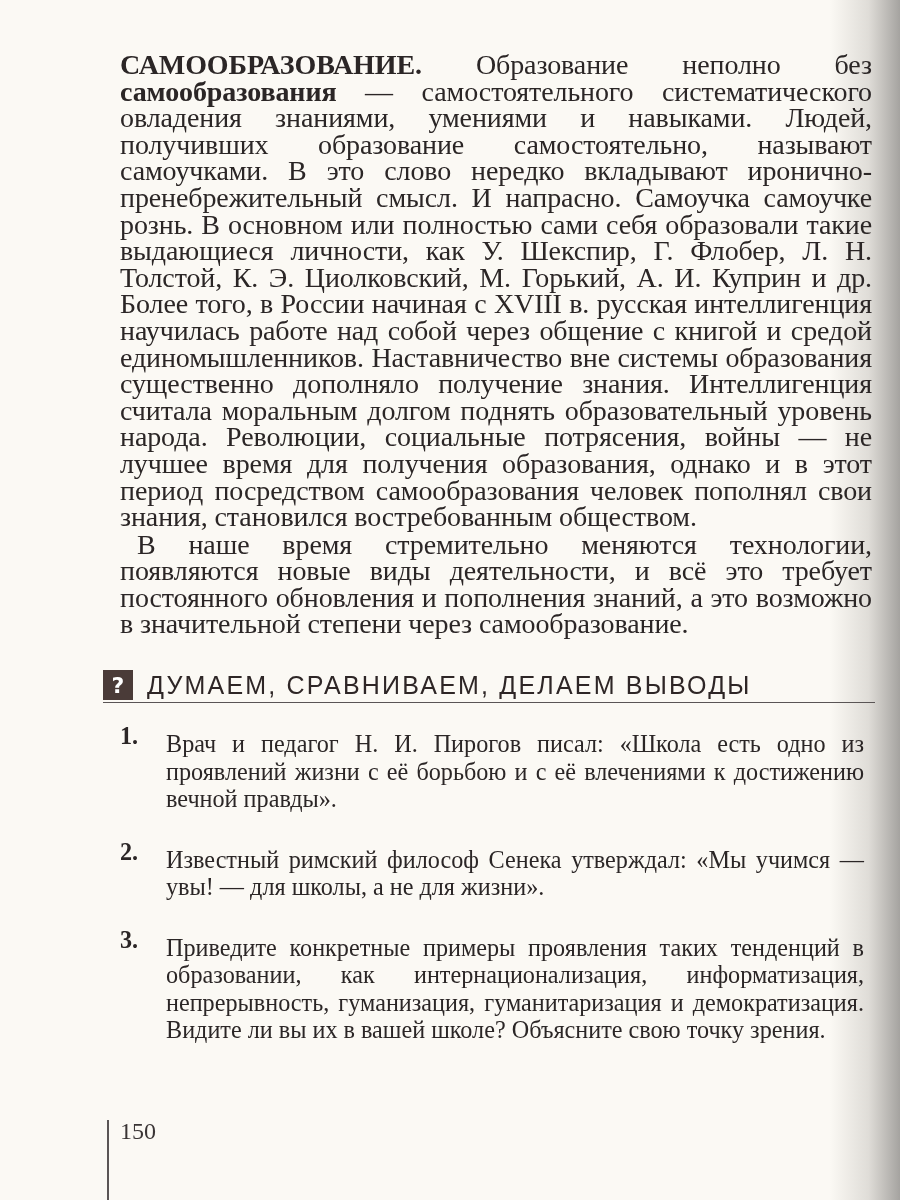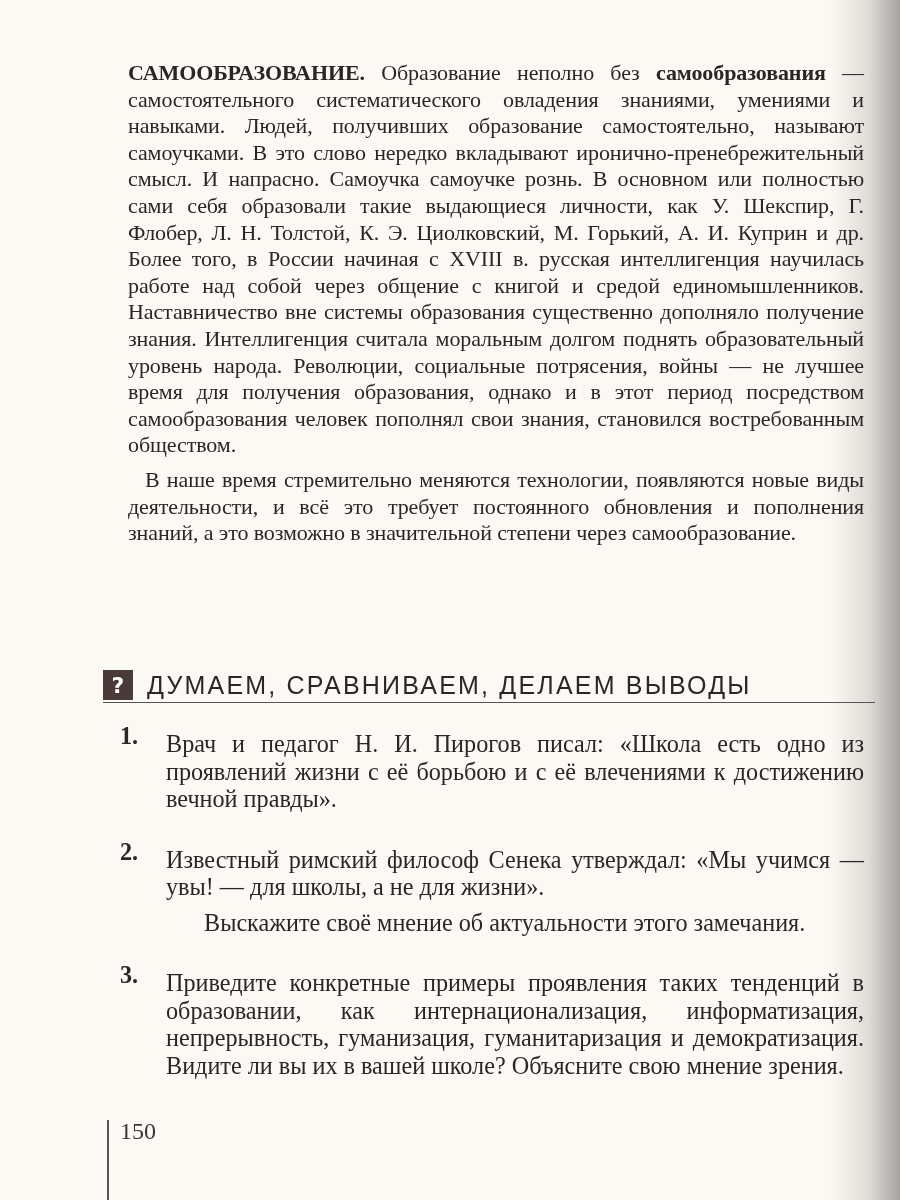--- a/index.html
+++ b/index.html
@@ -11,22 +11,22 @@
   }
   .gutter {
     position: absolute; top: 0; right: 0; width: 70px; height: 1200px;
     background: linear-gradient(to right, rgba(251,249,244,0) 0%, rgba(200,197,192,0.55) 55%, rgba(150,148,145,0.85) 100%);
     pointer-events: none;
   }
   .page {
     position: absolute; left: 120px; top: 52px; width: 752px;
   }
   .para {
-    font-size: 22px; line-height: 26.6px; text-align: justify;
-    margin: 8px; letter-spacing: -0.1px;
+    font-size: 28px; line-height: 26.6px; text-align: justify;
+    margin: 0; letter-spacing: -0.1px;
   }
   .para .lead { font-weight: bold; }
   .para.indent { text-indent: 17px; margin-top: 1px; }
   .para b { font-weight: bold; }
   .heading {
     position: absolute; left: 103px; top: 668px; width: 772px; height: 34px;
     border-bottom: 1.5px solid #5a5555;
     display: flex; align-items: center;
   }
   .qbox {
@@ -70,25 +70,24 @@
   <div class="q">
     <div class="qnum">1.</div>
     <div class="qbody">
       <p>Врач и педагог Н. И. Пирогов писал: «Школа есть одно из проявлений жизни с её борьбою и с её влечениями к достижению вечной правды».</p>
     </div>
   </div>
   <div class="q">
     <div class="qnum">2.</div>
     <div class="qbody">
       <p>Известный римский философ Сенека утверждал: «Мы учимся — увы! — для школы, а не для жизни».</p>
-      <p class="task">Выскажите своё мнение об актуальности этого замечания.</p>
     </div>
   </div>
   <div class="q">
     <div class="qnum">3.</div>
     <div class="qbody">
-      <p>Приведите конкретные примеры проявления таких тенденций в образовании, как интернационализация, информатизация, непрерывность, гуманизация, гуманитаризация и демократизация. Видите ли вы их в вашей школе? Объясните свою мнение зрения.</p>
+      <p>Приведите конкретные примеры проявления таких тенденций в образовании, как интернационализация, информатизация, непрерывность, гуманизация, гуманитаризация и демократизация. Видите ли вы их в вашей школе? Объясните свою точку зрения.</p>
     </div>
   </div>
 </div>
 
 <div class="pageline"></div>
 <div class="pageno">150</div>
 
 </body></html>

